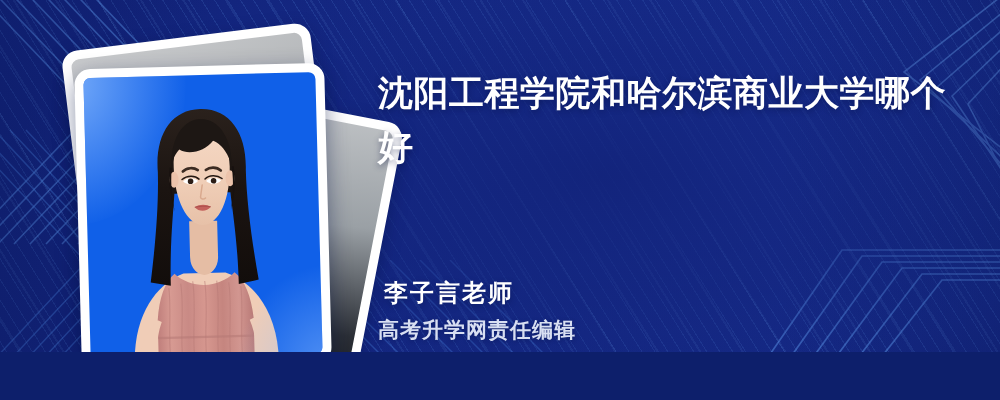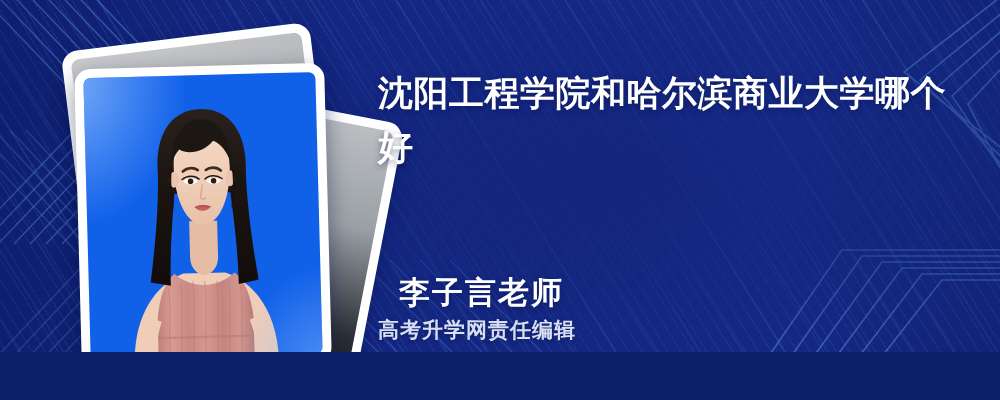--- a/index.html
+++ b/index.html
@@ -195,23 +195,23 @@
   }
 
   #byline {
     position: absolute;
     left: 0;
     top: 210px;
     width: 560px;
   }
 
   #author-name {
-    margin: 0 0 6px 21px;
+    margin: 0 0 6px 6px;
     color: #ffffff;
-    font-size: 31px;
+    font-size: 24px;
     font-weight: 700;
     line-height: 34px;
     letter-spacing: 2px;
     text-shadow: 0 2px 6px rgba(4,14,60,0.45);
   }
 
   #author-role {
     margin: 0;
     color: #d8dff2;
     font-size: 21px;

